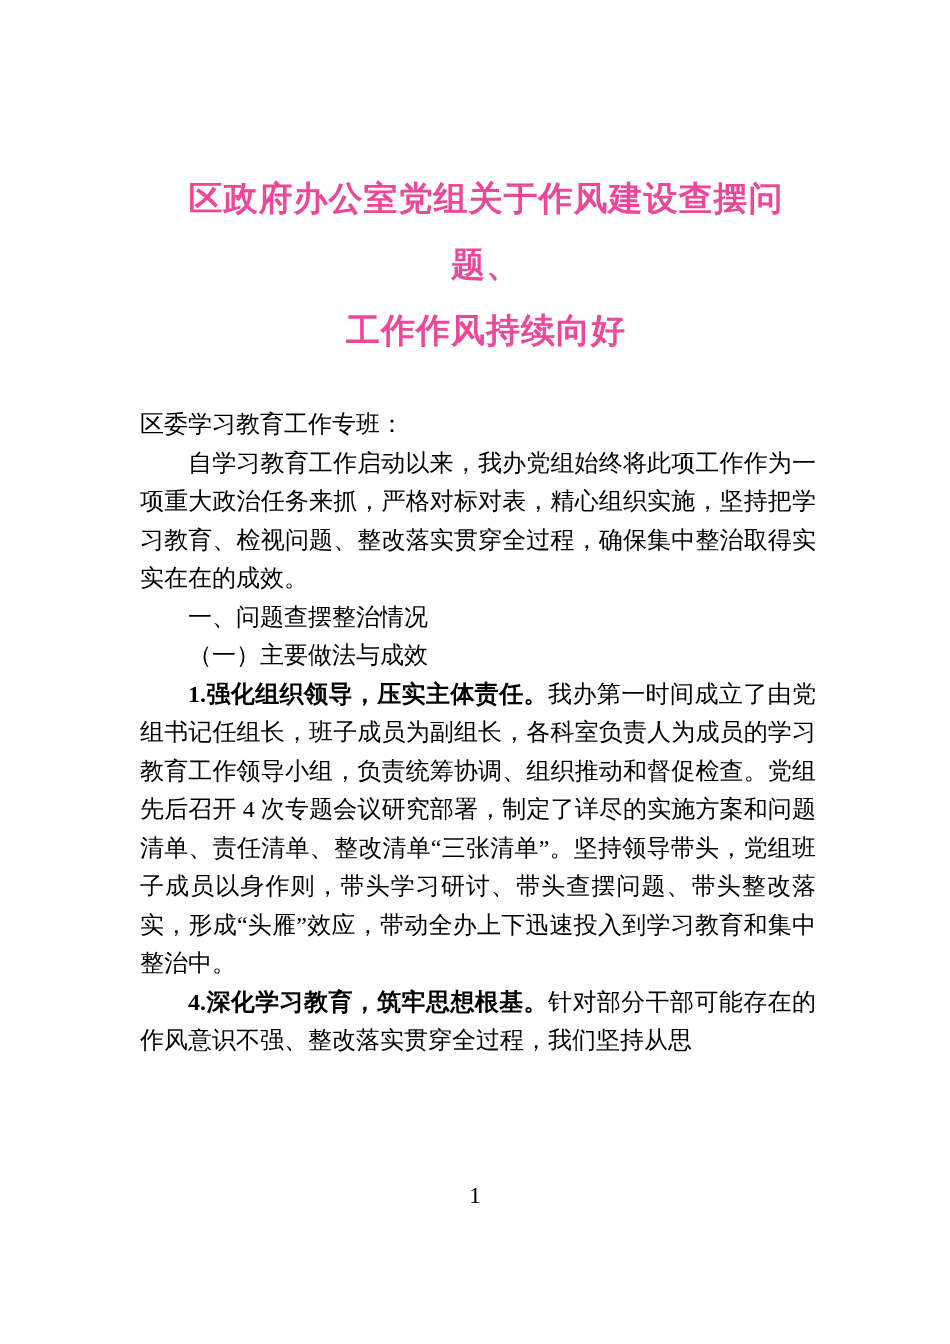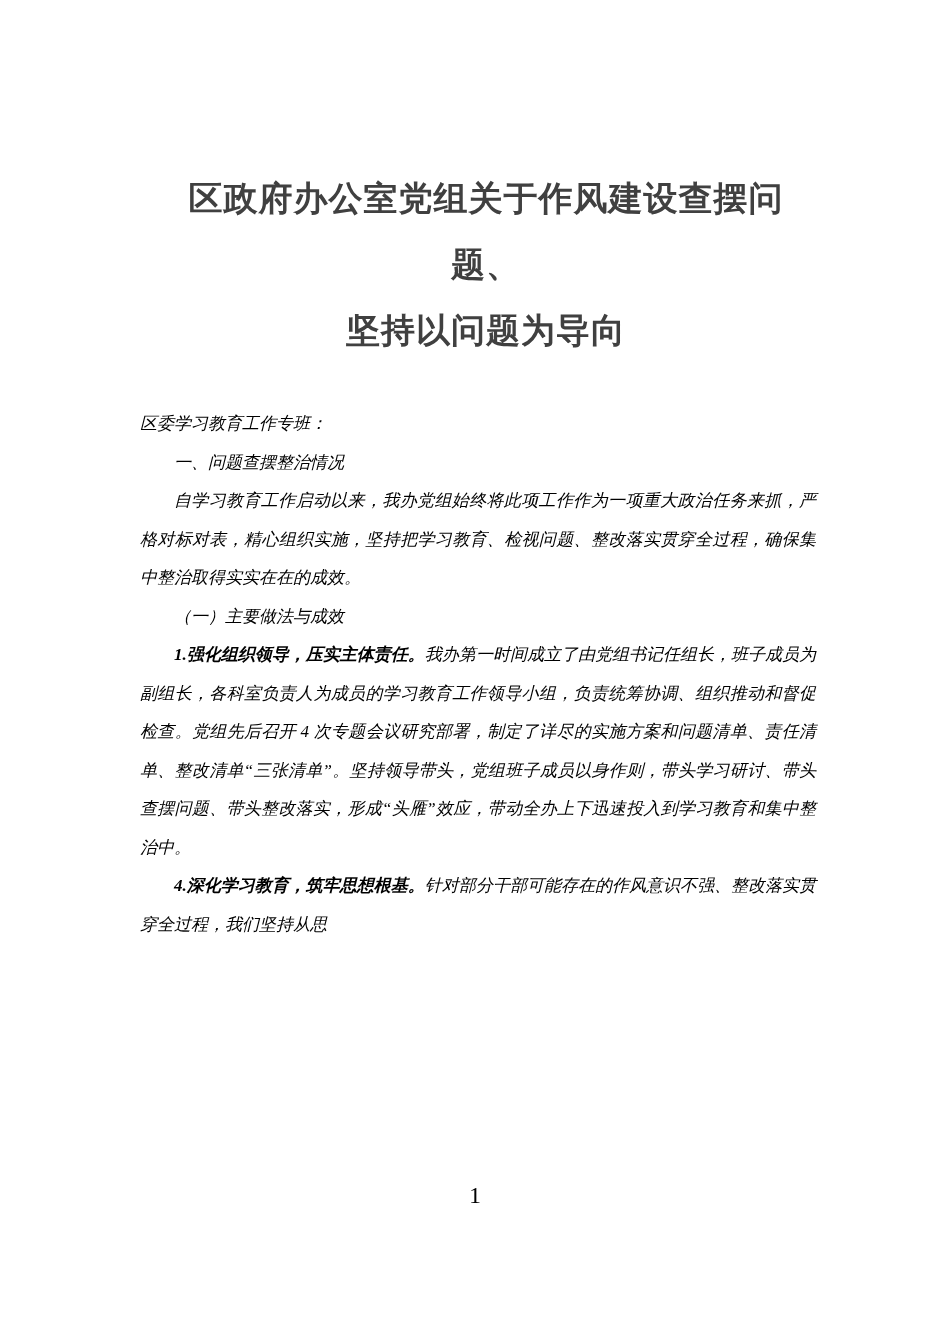--- a/index.html
+++ b/index.html
@@ -22,35 +22,34 @@
     left: 140px;
     top: 165px;
     width: 676px;
   }
   .title {
     font-family: "Liberation Sans", sans-serif;
     font-weight: bold;
     font-size: 34px;
     line-height: 66px;
     text-align: center;
-    color: #404040;
+    color: #ec4899;
     margin-bottom: 42px;
     margin-left: 16px;
   }
   .title .title-line {
     display: block;
     letter-spacing: 1px;
   }
   .body-text {
-    font-size: 17px;
+    font-size: 24px;
     line-height: 38.5px;
     text-align: justify;
     text-justify: inter-character;
     word-break: break-all;
-    font-style: italic;
   }
   .para {
     text-indent: 2em;
   }
   .para.no-indent {
     text-indent: 0;
   }
   .run-bold {
     font-weight: bold;
   }
@@ -66,31 +65,31 @@
   }
 </style>
 </head>
 <body>
 
 <div class="page">
   <div class="content">
 
     <h1 class="title">
       <span class="title-line">区政府办公室党组关于作风建设查摆问题、</span>
-      <span class="title-line">坚持以问题为导向</span>
+      <span class="title-line">工作作风持续向好</span>
     </h1>
 
     <div class="body-text">
 
       <p class="para no-indent"><span>区委学习教育工作专班：</span></p>
 
 
+      <p class="para"><span>自学习教育工作启动以来，我办党组始终将此项工作作为一项重大政治任务来抓，严格对标对表，精心组织实施，坚持把学习教育、检视问题、整改落实贯穿全过程，确保集中整治取得实实在在的成效。</span></p>
+
       <p class="para"><span>一、问题查摆整治情况</span></p>
-
-      <p class="para"><span>自学习教育工作启动以来，我办党组始终将此项工作作为一项重大政治任务来抓，严格对标对表，精心组织实施，坚持把学习教育、检视问题、整改落实贯穿全过程，确保集中整治取得实实在在的成效。</span></p>
 
       <p class="para"><span>（一）主要做法与成效</span></p>
 
       <p class="para"><span class="run-bold">1.强化组织领导，压实主体责任。</span><span>我办第一时间成立了由党组书记任组长，班子成员为副组长，各科室负责人为成员的学习教育工作领导小组，负责统筹协调、组织推动和督促检查。党组先后召开 4 次专题会议研究部署，制定了详尽的实施方案和问题清单、责任清单、整改清单“三张清单”。坚持领导带头，党组班子成员以身作则，带头学习研讨、带头查摆问题、带头整改落实，形成“头雁”效应，带动全办上下迅速投入到学习教育和集中整治中。</span></p>
 
       <p class="para"><span class="run-bold">4.深化学习教育，筑牢思想根基。</span><span>针对部分干部可能存在的作风意识不强、整改落实贯穿全过程，我们坚持从思</span></p>
 
     </div>
   </div>
 

